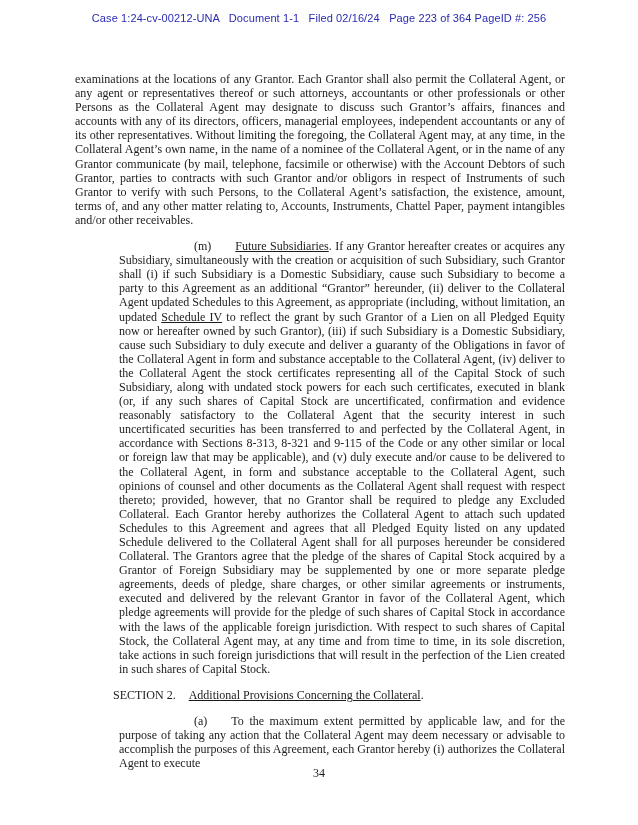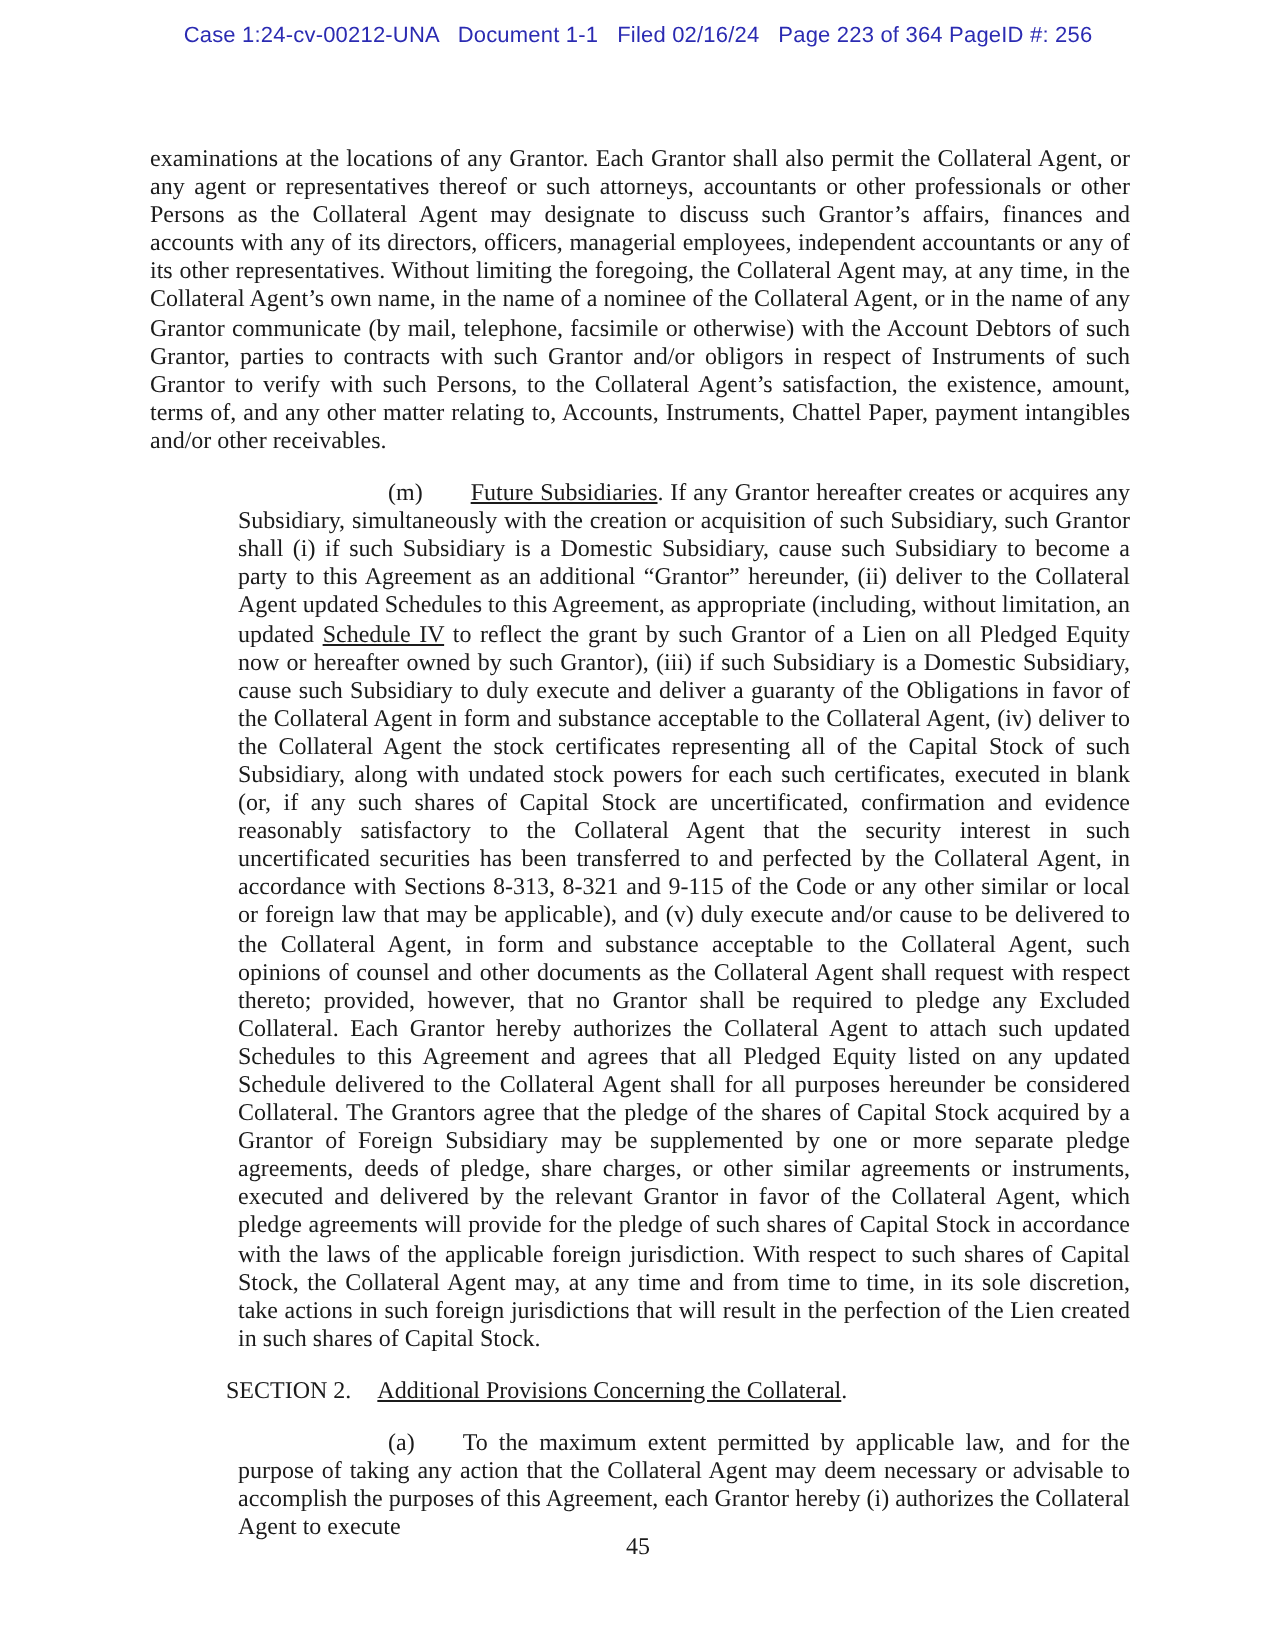--- a/index.html
+++ b/index.html
@@ -72,15 +72,15 @@
     <p class="para"><span>examinations at the locations of any Grantor. Each Grantor shall also permit the Collateral Agent, or any agent or representatives thereof or such attorneys, accountants or other professionals or other Persons as the Collateral Agent may designate to discuss such Grantor’s affairs, finances and accounts with any of its directors, officers, managerial employees, independent accountants or any of its other representatives. Without limiting the foregoing, the Collateral Agent may, at any time, in the Collateral Agent’s own name, in the name of a nominee of the Collateral Agent, or in the name of any Grantor communicate (by mail, telephone, facsimile or otherwise) with the Account Debtors of such Grantor, parties to contracts with such Grantor and/or obligors in respect of Instruments of such Grantor to verify with such Persons, to the Collateral Agent’s satisfaction, the existence, amount, terms of, and any other matter relating to, Accounts, Instruments, Chattel Paper, payment intangibles and/or other receivables.</span></p>
 
     <p class="para indent1"><span>(m)</span><span class="tab tab-md"></span><span class="u">Future Subsidiaries</span><span>. If any Grantor hereafter creates or acquires any Subsidiary, simultaneously with the creation or acquisition of such Subsidiary, such Grantor shall (i) if such Subsidiary is a Domestic Subsidiary, cause such Subsidiary to become a party to this Agreement as an additional “Grantor” hereunder, (ii) deliver to the Collateral Agent updated Schedules to this Agreement, as appropriate (including, without limitation, an updated </span><span class="u">Schedule IV</span><span> to reflect the grant by such Grantor of a Lien on all Pledged Equity now or hereafter owned by such Grantor), (iii) if such Subsidiary is a Domestic Subsidiary, cause such Subsidiary to duly execute and deliver a guaranty of the Obligations in favor of the Collateral Agent in form and substance acceptable to the Collateral Agent, (iv) deliver to the Collateral Agent the stock certificates representing all of the Capital Stock of such Subsidiary, along with undated stock powers for each such certificates, executed in blank (or, if any such shares of Capital Stock are uncertificated, confirmation and evidence reasonably satisfactory to the Collateral Agent that the security interest in such uncertificated securities has been transferred to and perfected by the Collateral Agent, in accordance with Sections 8-313, 8-321 and 9-115 of the Code or any other similar or local or foreign law that may be applicable), and (v) duly execute and/or cause to be delivered to the Collateral Agent, in form and substance acceptable to the Collateral Agent, such opinions of counsel and other documents as the Collateral Agent shall request with respect thereto; provided, however, that no Grantor shall be required to pledge any Excluded Collateral. Each Grantor hereby authorizes the Collateral Agent to attach such updated Schedules to this Agreement and agrees that all Pledged Equity listed on any updated Schedule delivered to the Collateral Agent shall for all purposes hereunder be considered Collateral. The Grantors agree that the pledge of the shares of Capital Stock acquired by a Grantor of Foreign Subsidiary may be supplemented by one or more separate pledge agreements, deeds of pledge, share charges, or other similar agreements or instruments, executed and delivered by the relevant Grantor in favor of the Collateral Agent, which pledge agreements will provide for the pledge of such shares of Capital Stock in accordance with the laws of the applicable foreign jurisdiction. With respect to such shares of Capital Stock, the Collateral Agent may, at any time and from time to time, in its sole discretion, take actions in such foreign jurisdictions that will result in the perfection of the Lien created in such shares of Capital Stock.</span></p>
 
     <p class="heading"><span>SECTION 2.</span><span class="tab tab-sm"></span><span class="u">Additional Provisions Concerning the Collateral</span><span>.</span></p>
 
     <p class="para indent1"><span>(a)</span><span class="tab tab-md"></span><span>To the maximum extent permitted by applicable law, and for the purpose of taking any action that the Collateral Agent may deem necessary or advisable to accomplish the purposes of this Agreement, each Grantor hereby (i) authorizes the Collateral Agent to execute</span></p>
 
   </div>
 
-  <div class="page-number">45</div>
+  <div class="page-number">34</div>
 
 </div>
 
 </body></html>

